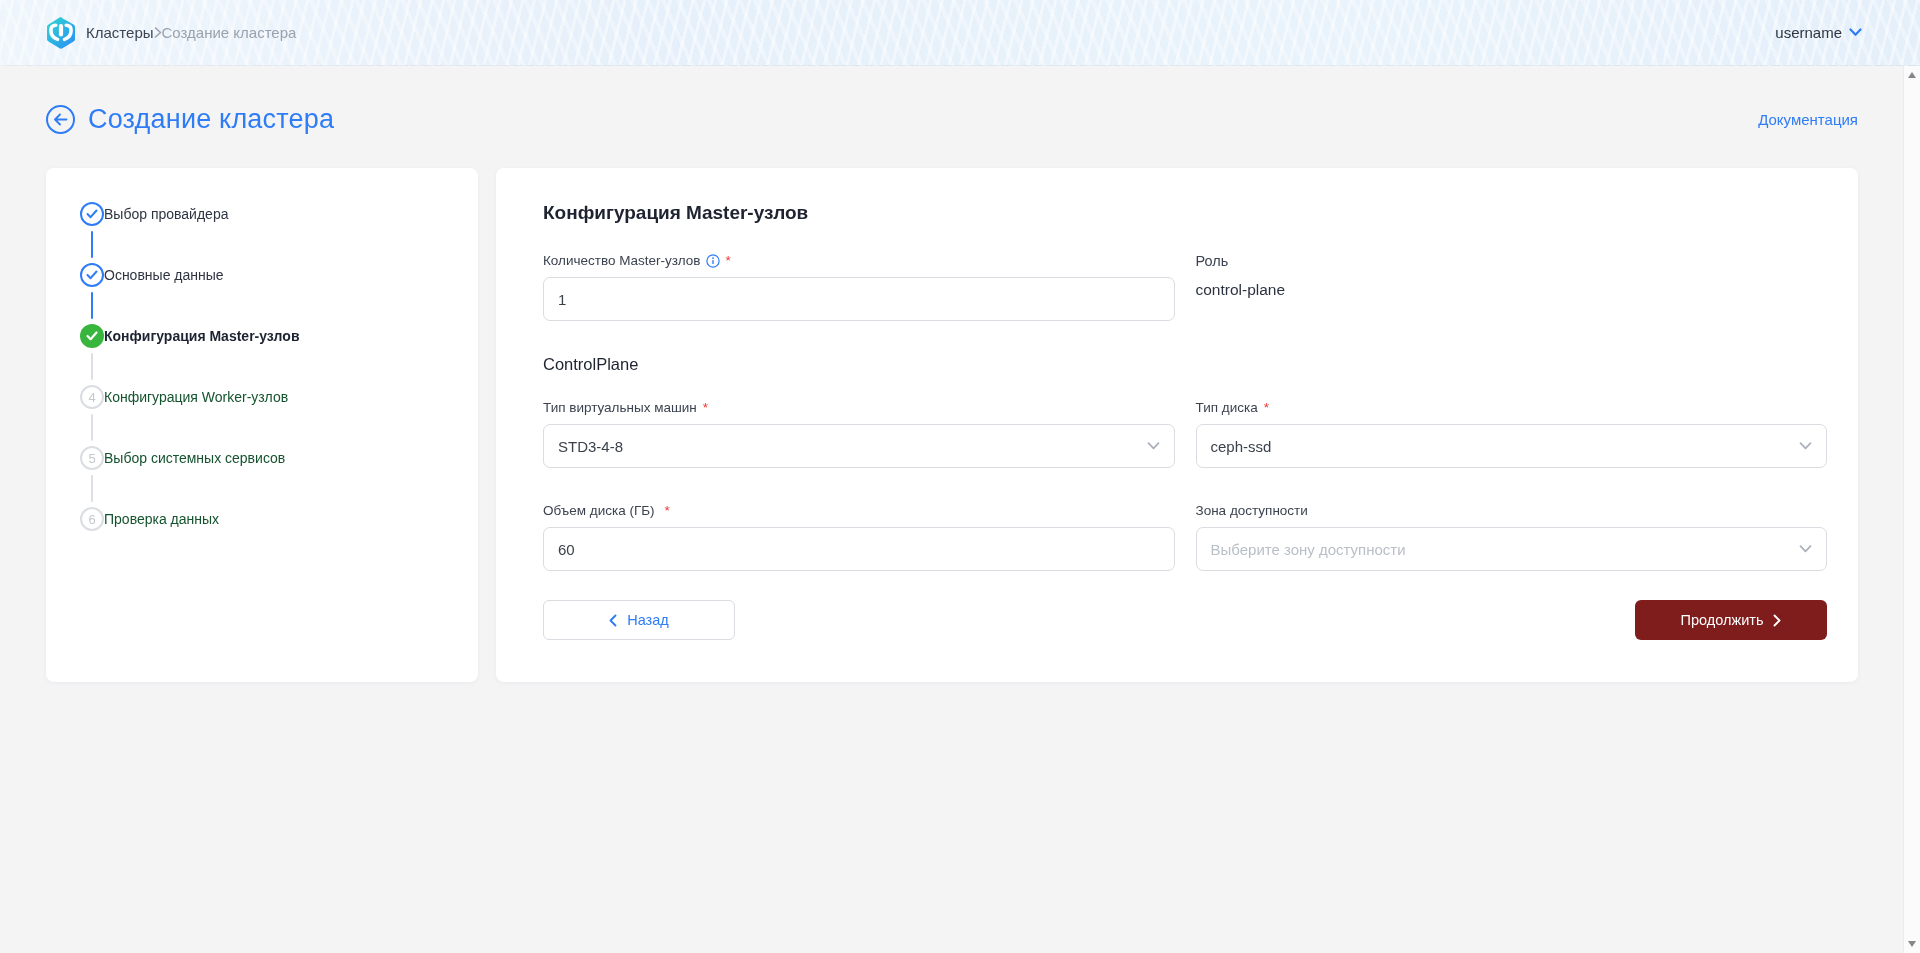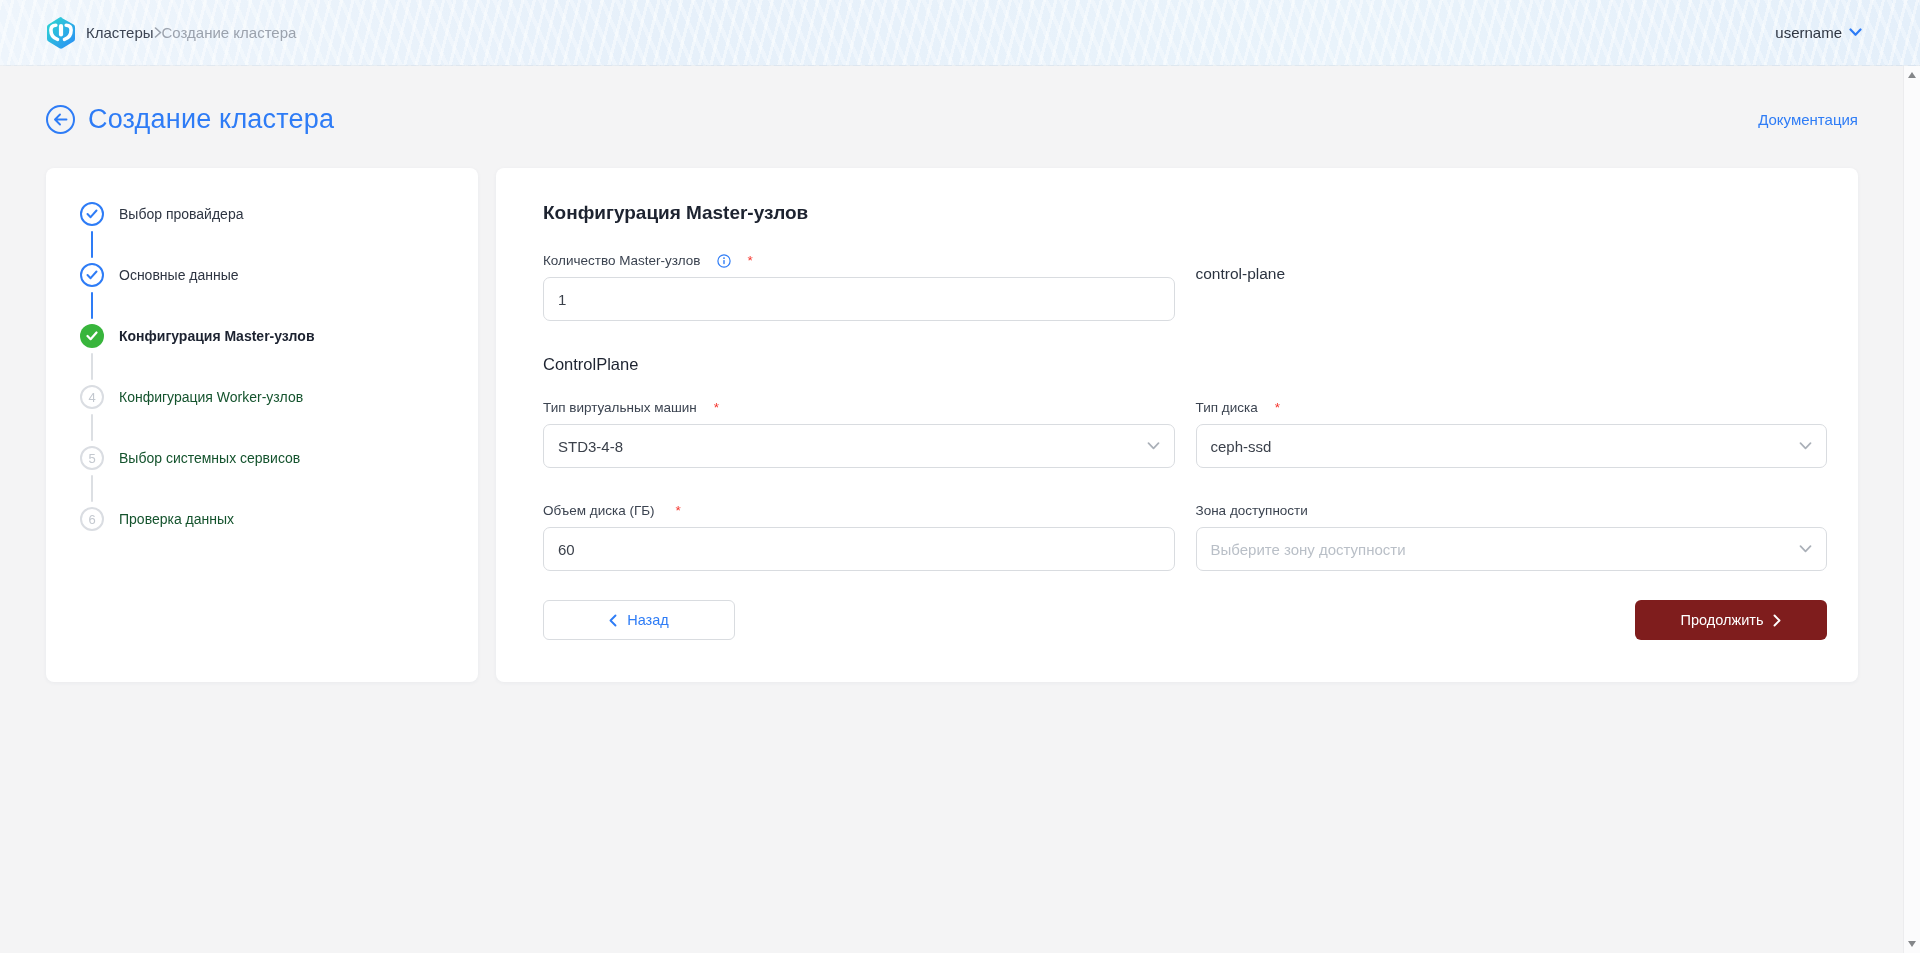--- a/index.html
+++ b/index.html
@@ -54,21 +54,21 @@
   .doc-link { margin-left:auto; font-size:15px; color:#2e7cf6; cursor:pointer; }
 
   .cards { display:flex; gap:18px; margin-top:33px; }
   .card {
     background:#fff; border-radius:8px;
     box-shadow:0 1px 4px rgba(40,60,90,.05);
   }
 
   
   .stepper-card { width:432px; height:514px; padding:34px 30px 0 34px; flex:none; }
-  .step { display:flex; align-items:center; gap:15px; cursor:pointer; }
+  .step { display:flex; align-items:center; cursor:pointer; }
   .icon-circle {
     width:24px; height:24px; border-radius:50%; flex:none;
     display:flex; align-items:center; justify-content:center;
     font-size:13px;
   }
   .step.done .icon-circle { border:2px solid #2e7cf6; color:#2e7cf6; background:#fff; }
   .step.current .icon-circle { background:#38b53c; color:#fff; }
   .step.pending .icon-circle { border:2px solid #dadde2; color:#c3c8cf; }
   .step-label { font-size:14px; color:#2e3542; }
   .step.current .step-label { font-weight:700; color:#1c2230; }
@@ -78,21 +78,21 @@
   .connector.gray { background:#dcdfe3; }
 
   
   .form-card { flex:1; height:514px; padding:34px 31px 0 47px; }
   .section-title { font-size:19px; font-weight:700; color:#1d2330; }
   .subsection-title { font-size:16.5px; font-weight:400; color:#1d2330; margin-top:34px; }
   .form-grid { display:grid; grid-template-columns:1fr 1fr; column-gap:21px; }
   .mt-29 { margin-top:29px; }
   .mt-26 { margin-top:26px; }
   .mt-35 { margin-top:35px; }
-  .field-label { font-size:13.5px; color:#3b4350; margin-bottom:9px; display:flex; align-items:center; gap:16px;text-align:center; }
+  .field-label { font-size:13.5px; color:#3b4350; margin-bottom:9px; display:flex; align-items:center; gap:5px;text-align:center; }
   .req { color:#f5342c; font-size:13.5px; margin-left:1px; }
   .req.spaced { margin-left:5px; }
   .text-input, .select {
     height:44px; width:100%;
     border:1px solid #d9dce0; border-radius:7px;
     padding:0 14px; font-size:15px; color:#3b414b; background:#fff;
     font-family:"Liberation Sans", sans-serif;
     outline:none;
   }
   .select { display:flex; align-items:center; justify-content:space-between; cursor:pointer; }
@@ -230,20 +230,21 @@
                 <circle cx="7" cy="7" r="6.1" fill="none" stroke="#2e7cf6" stroke-width="1.2"></circle>
                 <circle cx="7" cy="4.1" r="0.95" fill="#2e7cf6"></circle>
                 <rect x="6.3" y="5.9" width="1.4" height="4.4" rx="0.7" fill="#2e7cf6"></rect>
               </svg>
             </span>
             <span class="req">*</span>
           </div>
           <input class="text-input" type="text" value="1" style="">
         </div>
         <div>
+          <div class="static-label">Роль</div>
           <div class="static-value">control-plane</div>
         </div>
       </div>
 
       <div class="subsection-title">ControlPlane</div>
 
       <div class="form-grid mt-26">
         <div>
           <div class="field-label">
             <span>Тип виртуальных машин</span>

